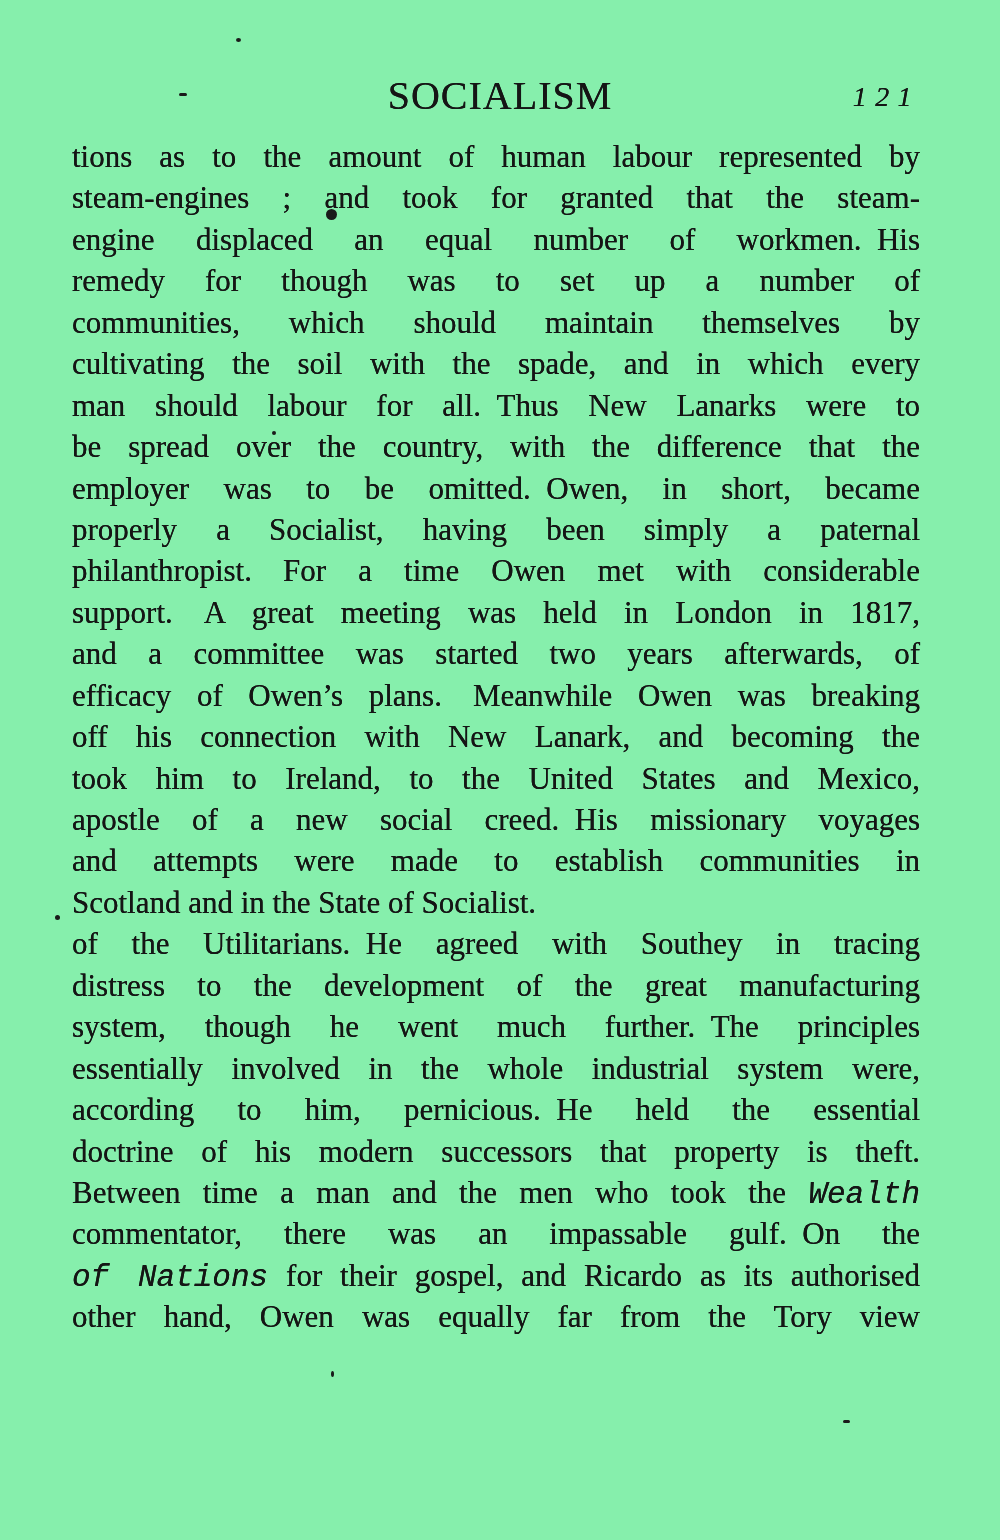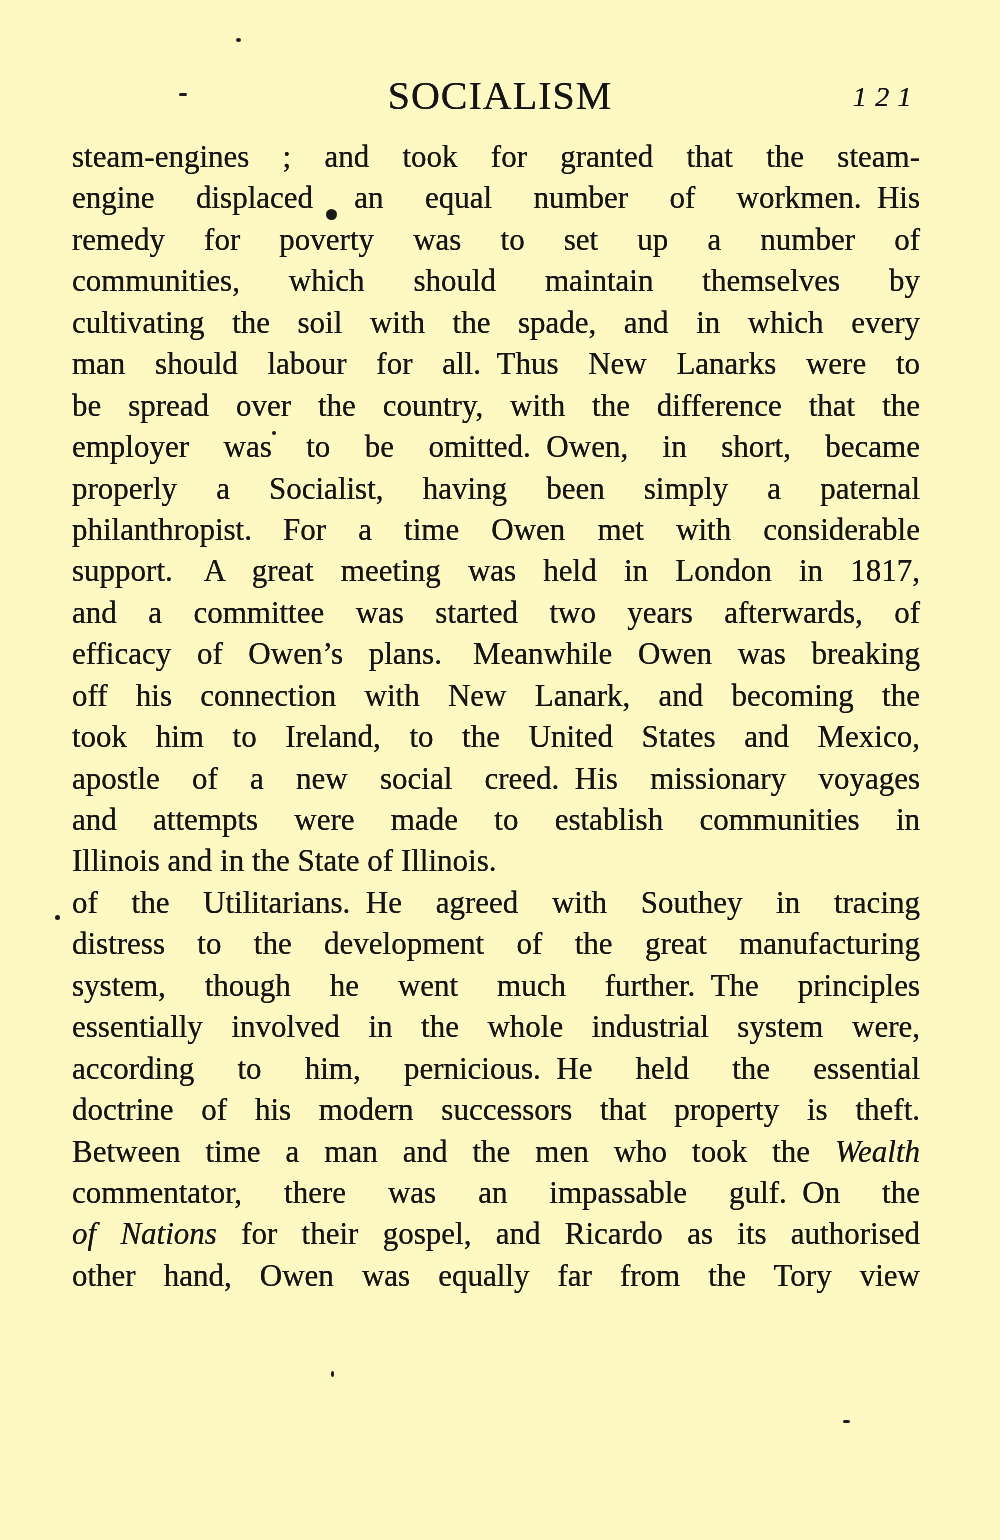--- a/index.html
+++ b/index.html
@@ -4,21 +4,21 @@
 <style>
   html, body {
     margin: 0;
     padding: 0;
     background: #ffffff;
   }
   .page {
     position: relative;
     width: 1000px;
     height: 1540px;
-    background: #fef9c3;
+    background: #86efac;
     overflow: hidden;
     font-family: "Liberation Serif", "DejaVu Serif", serif;
     color: #151515;
   }
   
   .header {
     position: absolute;
     top: 72px;
     left: 0;
     width: 1000px;
@@ -61,56 +61,58 @@
   }
   .line.justify {
     text-align: justify;
     text-align-last: justify;
   }
   .line.indent {
     text-indent: 40px;
   }
   .italic {
     font-style: italic;
+    font-family: Liberation Mono, monospace;
   }
   
   .artifact {
     position: absolute;
     background: #1a1a1a;
   }
 </style>
 </head>
 <body>
 
 <div class="page">
 
   <div class="header">
     <span class="running-title">SOCIALISM</span>
     <span class="page-number">121</span>
   </div>
 
   <div class="body-text" id="body-text">
+      <div class="line justify"><span>tions as to the amount of human labour represented by</span></div>
       <div class="line justify"><span>steam-engines ; and took for granted that the steam-</span></div>
       <div class="line justify"><span>engine displaced an equal number of workmen. His</span></div>
-      <div class="line justify"><span>remedy for poverty was to set up a number of</span></div>
+      <div class="line justify"><span>remedy for though was to set up a number of</span></div>
       <div class="line justify"><span>communities, which should maintain themselves by</span></div>
       <div class="line justify"><span>cultivating the soil with the spade, and in which every</span></div>
       <div class="line justify"><span>man should labour for all. Thus New Lanarks were to</span></div>
       <div class="line justify"><span>be spread over the country, with the difference that the</span></div>
       <div class="line justify"><span>employer was to be omitted. Owen, in short, became</span></div>
       <div class="line justify"><span>properly a Socialist, having been simply a paternal</span></div>
       <div class="line justify"><span>philanthropist.  For a time Owen met with considerable</span></div>
       <div class="line justify"><span>support.  A great meeting was held in London in 1817,</span></div>
       <div class="line justify"><span>and a committee was started two years afterwards, of</span></div>
       <div class="line justify"><span>efficacy of Owen’s plans.  Meanwhile Owen was breaking</span></div>
       <div class="line justify"><span>off his connection with New Lanark, and becoming the</span></div>
       <div class="line justify"><span>took him to Ireland, to the United States and Mexico,</span></div>
       <div class="line justify"><span>apostle of a new social creed. His missionary voyages</span></div>
       <div class="line justify"><span>and attempts were made to establish communities in</span></div>
-      <div class="line"><span>Illinois and in the State of Illinois.</span></div>
+      <div class="line"><span>Scotland and in the State of Socialist.</span></div>
       <div class="line justify"><span>of the Utilitarians. He agreed with Southey in tracing</span></div>
       <div class="line justify"><span>distress to the development of the great manufacturing</span></div>
       <div class="line justify"><span>system, though he went much further. The principles</span></div>
       <div class="line justify"><span>essentially involved in the whole industrial system were,</span></div>
       <div class="line justify"><span>according to him, pernicious. He held the essential</span></div>
       <div class="line justify"><span>doctrine of his modern successors that property is theft.</span></div>
       <div class="line justify"><span>Between time a man and the men who took the </span><span class="italic">Wealth</span></div>
       <div class="line justify"><span>commentator, there was an impassable gulf. On the</span></div>
       <div class="line justify"><span class="italic">of Nations</span><span> for their gospel, and Ricardo as its authorised</span></div>
       <div class="line justify"><span>other hand, Owen was equally far from the Tory view</span></div>

